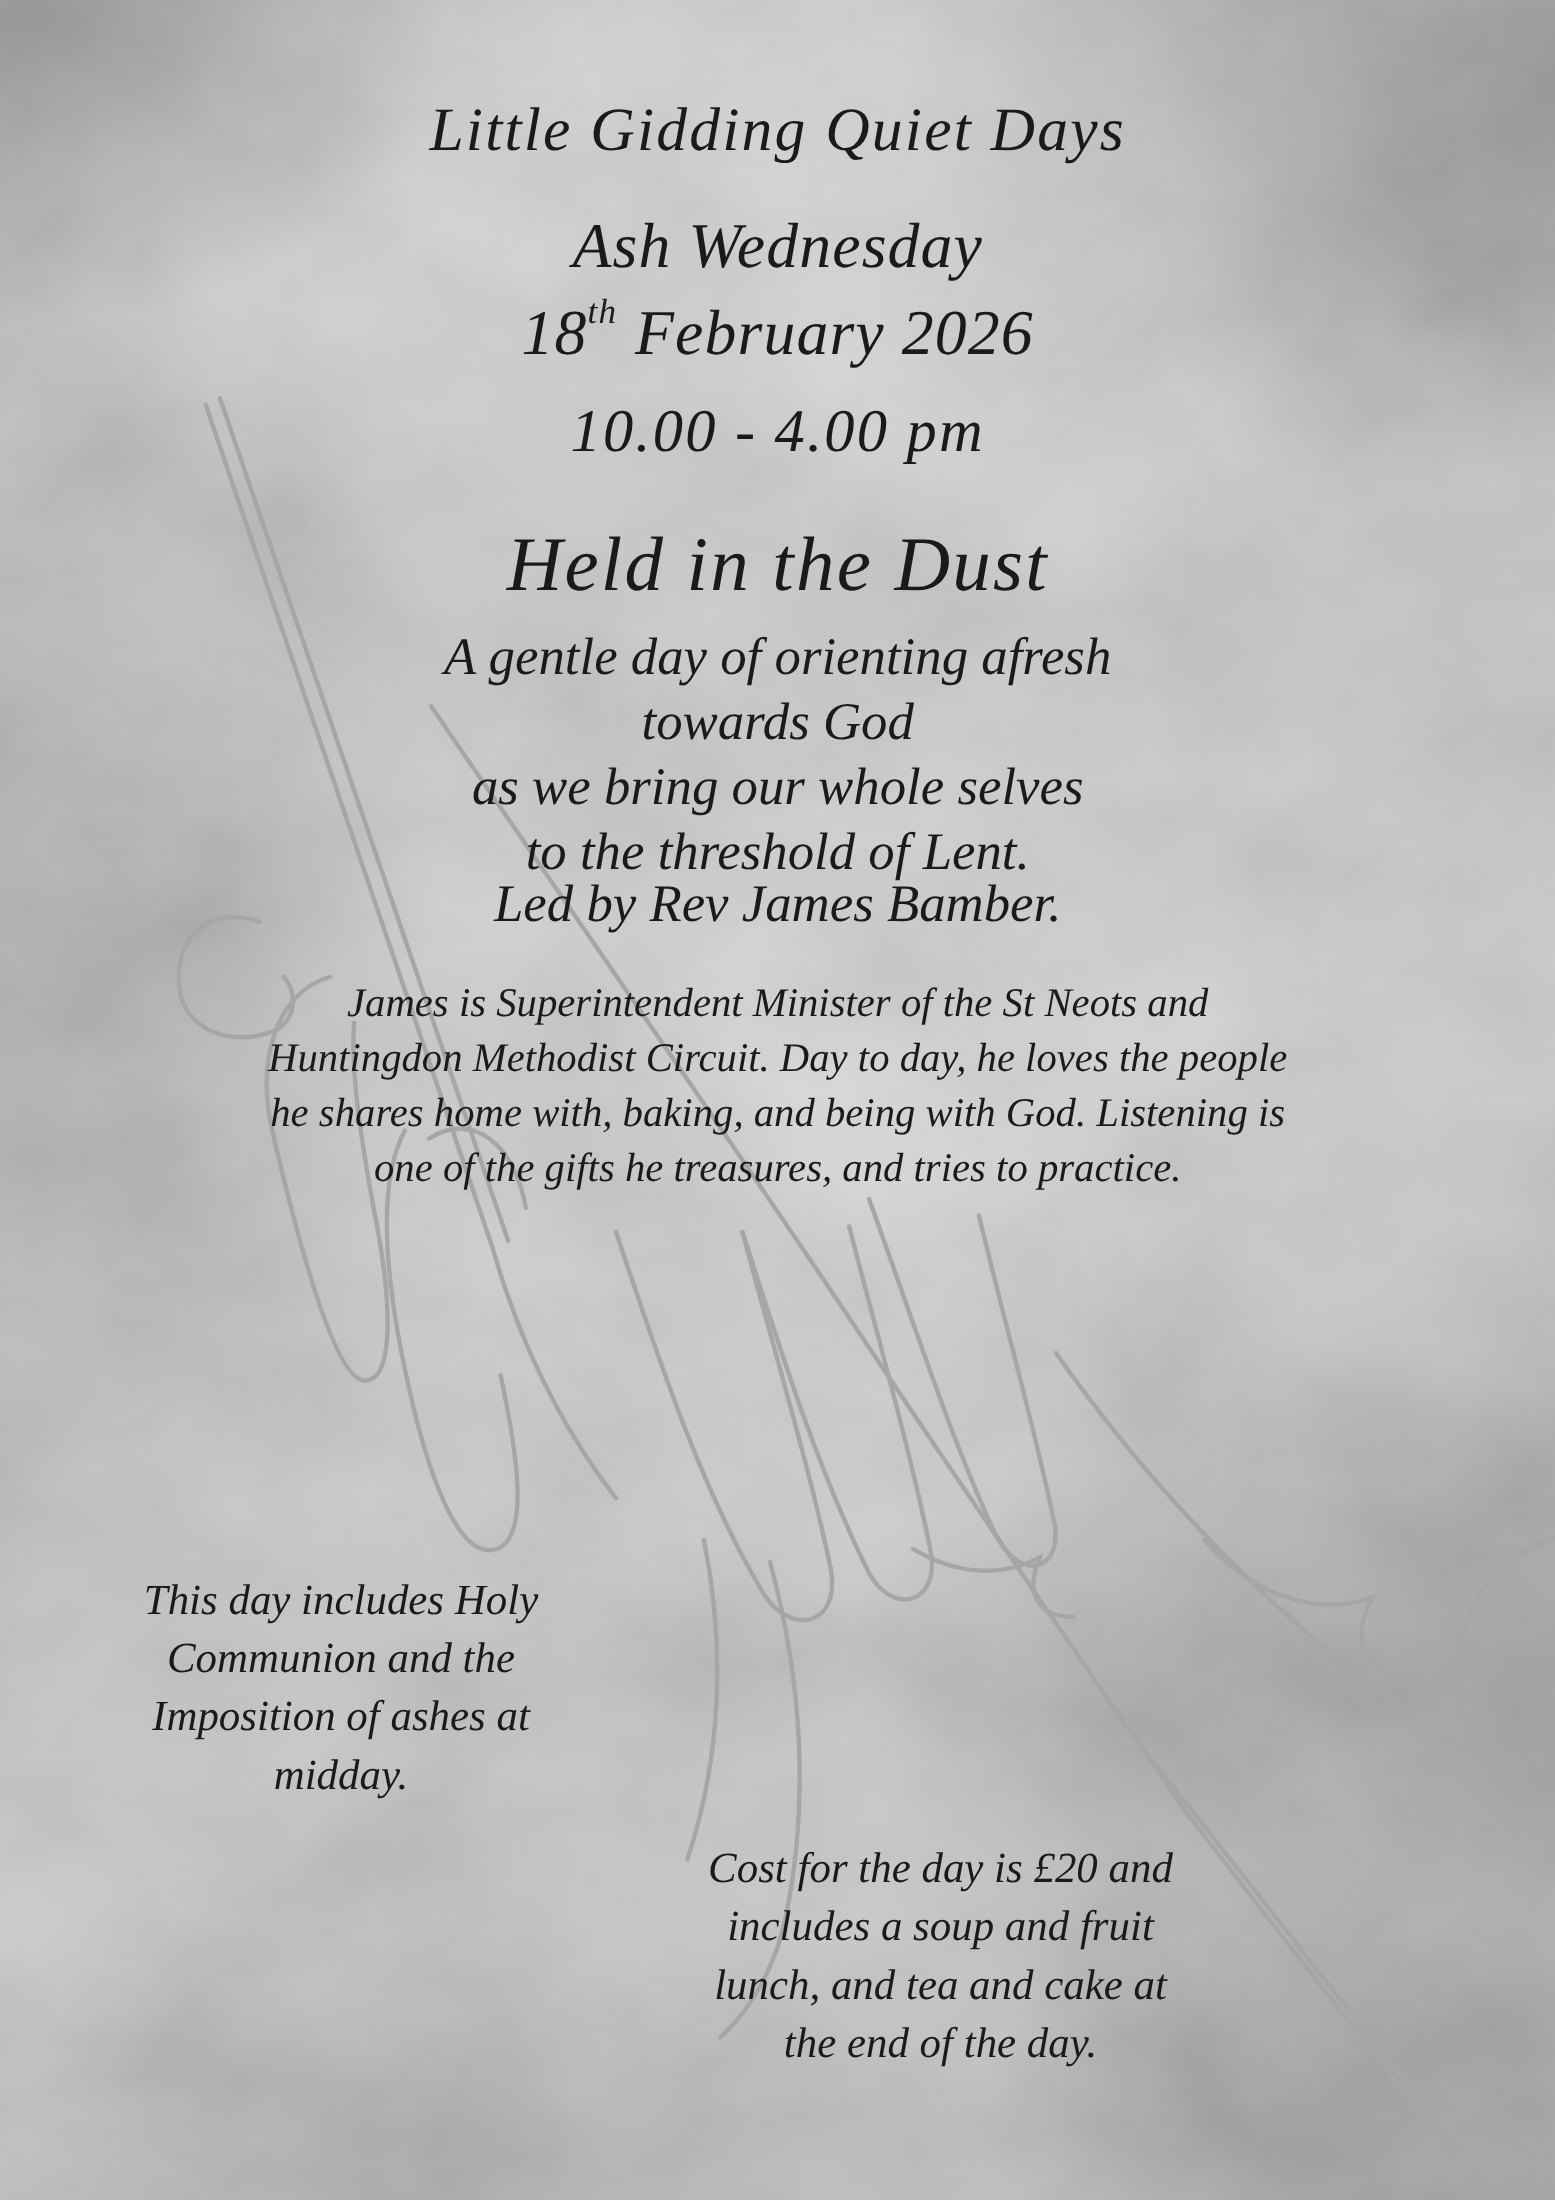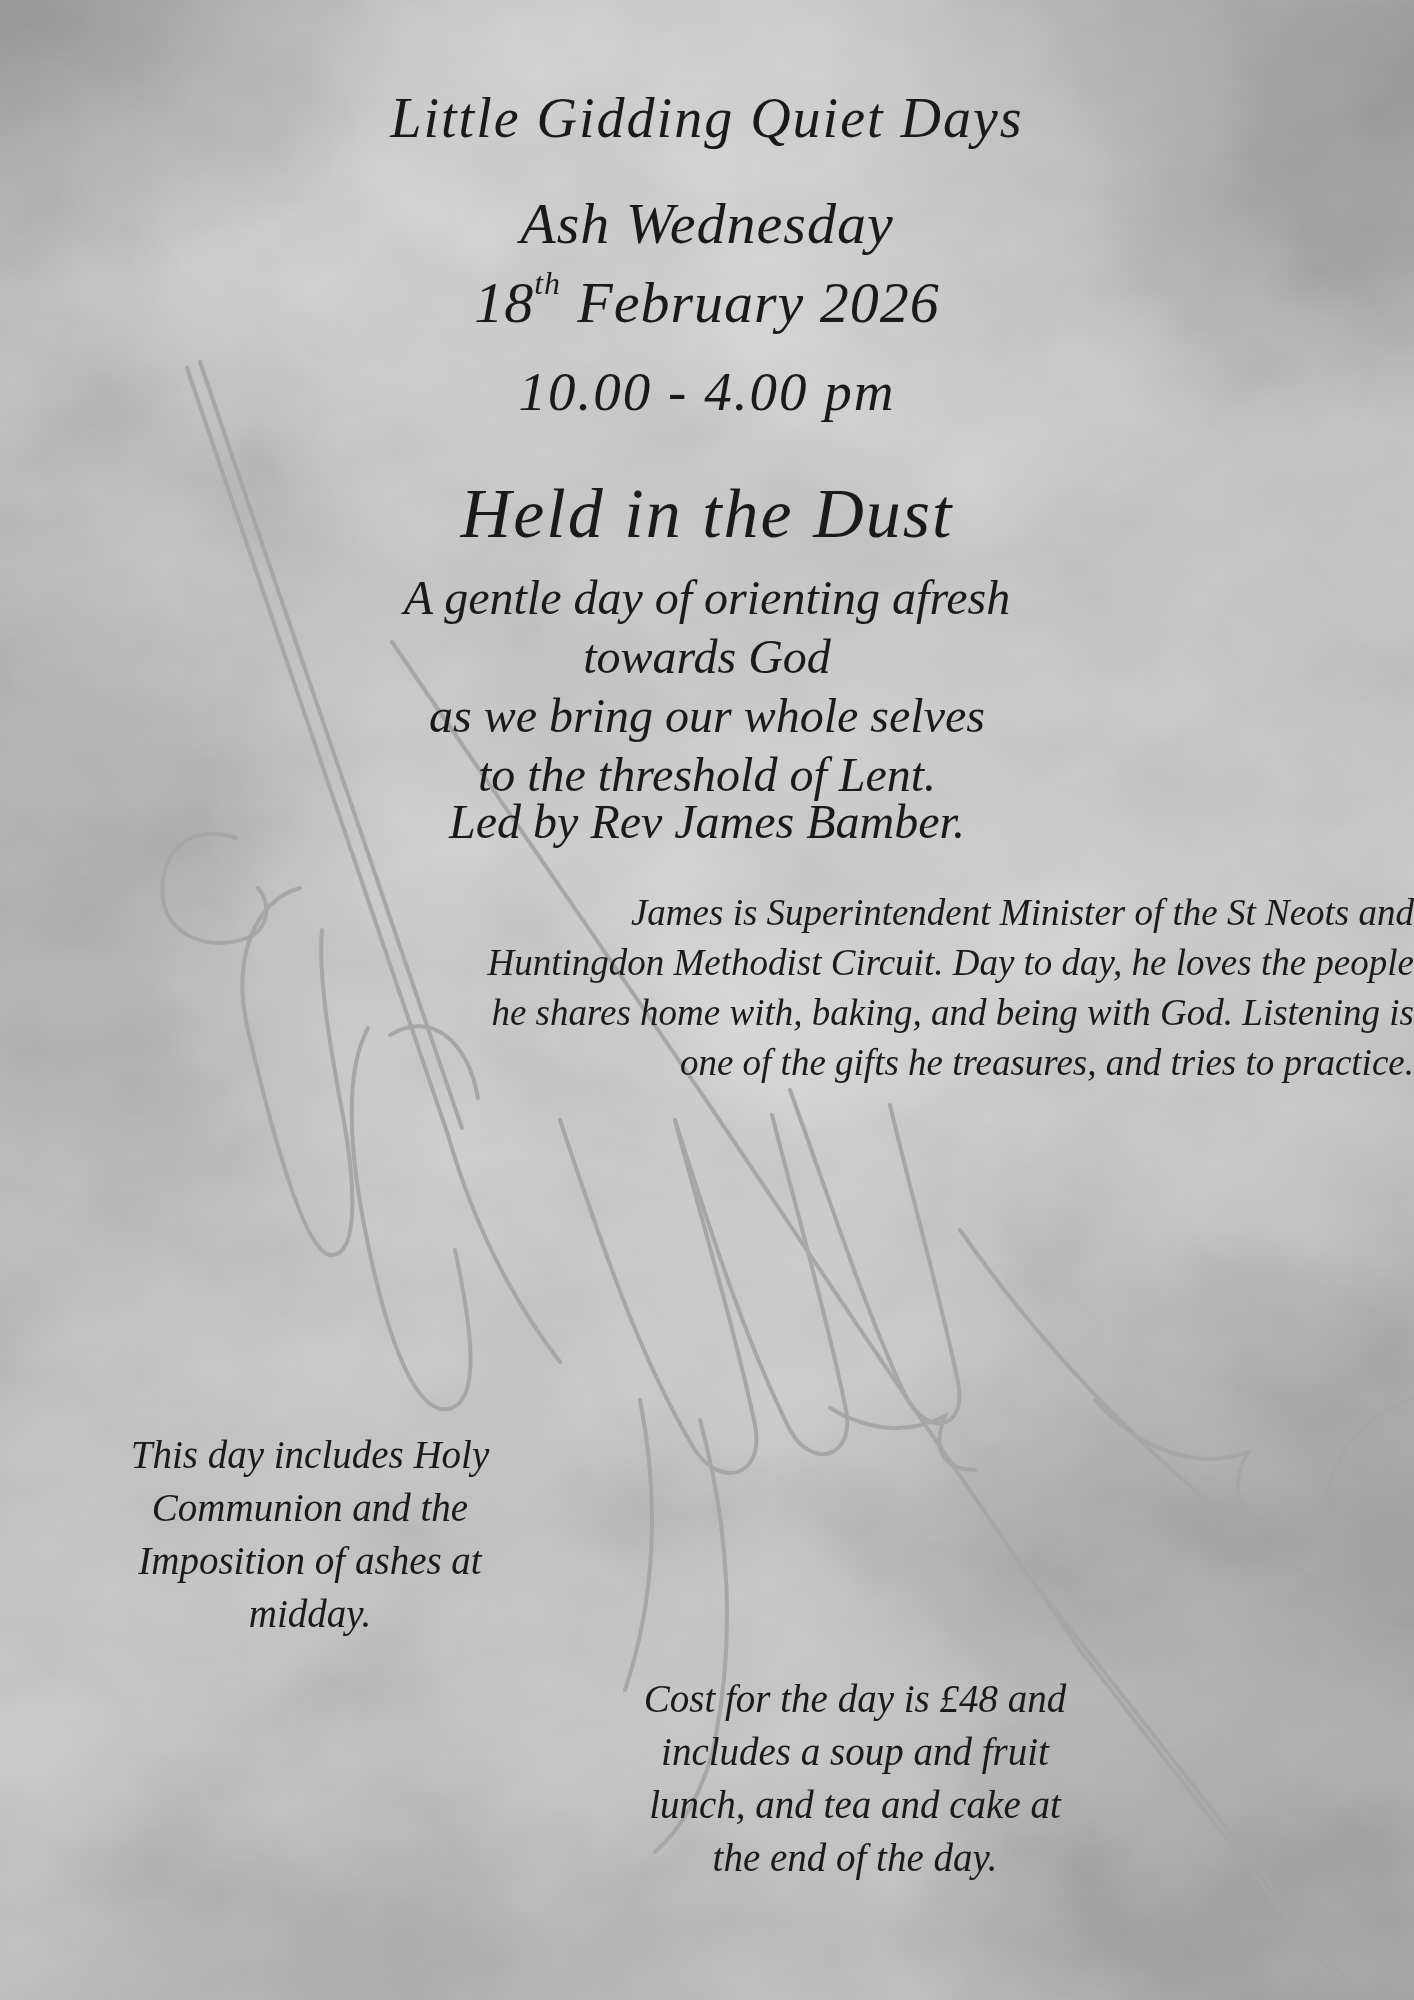--- a/index.html
+++ b/index.html
@@ -28,21 +28,21 @@
   .txt { position: absolute; left: 0; width: 100%; text-align: center; white-space: pre-line; }
   .series-title { top: 86px;  font-size: 56px; letter-spacing: 2px; }
   .event-day    { top: 190px; font-size: 58px; letter-spacing: 1px; }
   .event-date   { top: 266px; font-size: 58px; letter-spacing: 1px; }
   .event-date sup { font-size: 0.55em; vertical-align: 28px; }
   .date-rest { margin-left: 0.28em; }
   .event-time   { top: 360px; font-size: 55px; letter-spacing: 2px; }
   .theme-title  { top: 474px; font-size: 70px; letter-spacing: 2px; }
   .theme-desc   { top: 568px; font-size: 48px; line-height: 59px; }
   .leader-head  { top: 794px; font-size: 48px; }
-  .leader-bio   { top: 888px; font-size: 37px; line-height: 50px; text-align: right; }
+  .leader-bio   { top: 888px; font-size: 37px; line-height: 50px; }
   .note-left    { top: 1428px; left: 30px;  width: 560px; font-size: 39px; line-height: 53px; }
   .note-booking { top: 1430px; left: 620px; width: 480px; font-size: 39px; line-height: 52px; }
   .note-cost    { top: 1672px; left: 600px; width: 510px; font-size: 39px; line-height: 53px; }
   .note-left, .note-booking, .note-cost { position: absolute; text-align: center; white-space: pre-line; }
 </style>
 </head>
 <body>
 
 <div class="flyer">
 
@@ -99,18 +99,18 @@
 Huntingdon Methodist Circuit. Day to day, he loves the people
 he shares home with, baking, and being with God. Listening is
 one of the gifts he treasures, and tries to practice.</div>
 
   <div class="note-left">This day includes Holy
 Communion and the
 Imposition of ashes at
 midday.</div>
 
 
-  <div class="note-cost">Cost for the day is £48 and
+  <div class="note-cost">Cost for the day is £20 and
 includes a soup and fruit
 lunch, and tea and cake at
 the end of the day.</div>
 
 </div>
 
 </body></html>

